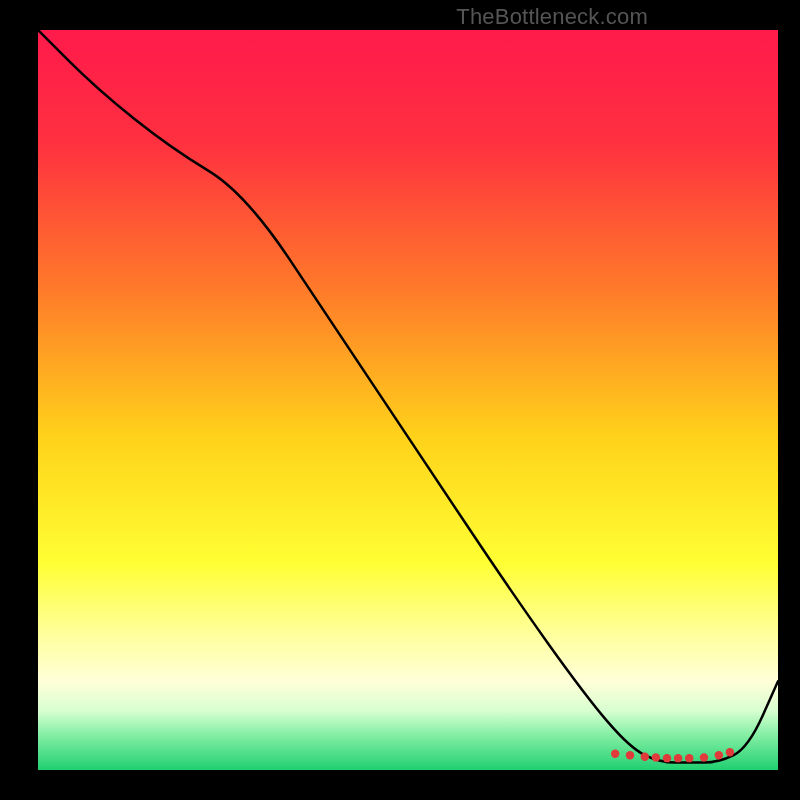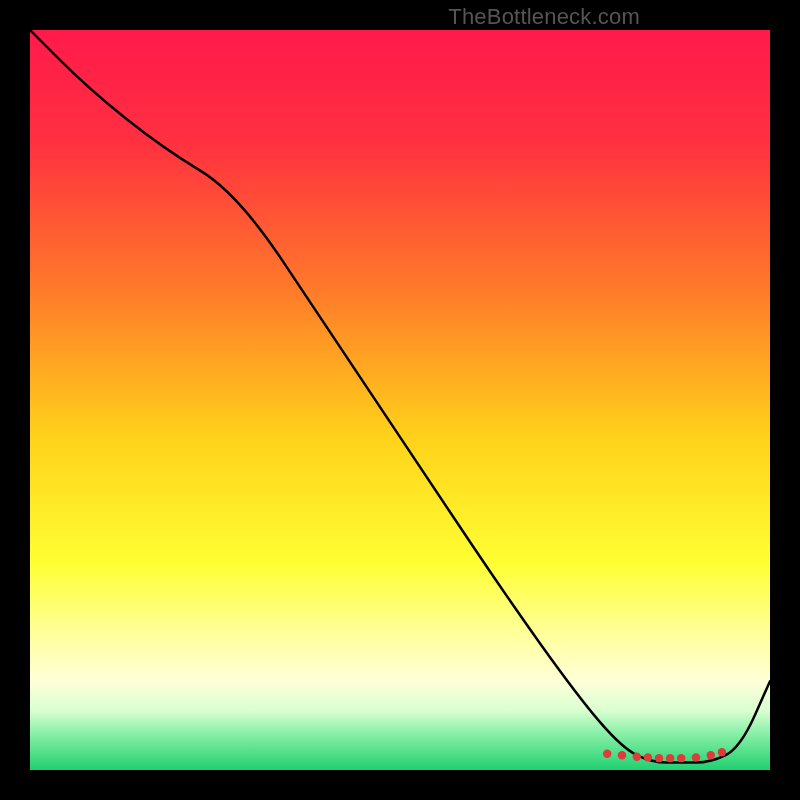--- a/index.html
+++ b/index.html
@@ -9,20 +9,21 @@
     height: 800px;
     background: #000;
     font-family: Arial, Helvetica, sans-serif;
     overflow: hidden;
   }
   .outer {
     position: relative;
     width: 652px;
     height: 800px;
     background: #000;
+    margin-left: 8px;
   }
   .watermark {
     position: absolute;
     top: 4px;
     right: 12px;
     color: #555;
     font-size: 22px;
     font-weight: 500;
     letter-spacing: 0.2px;
     user-select: none;

